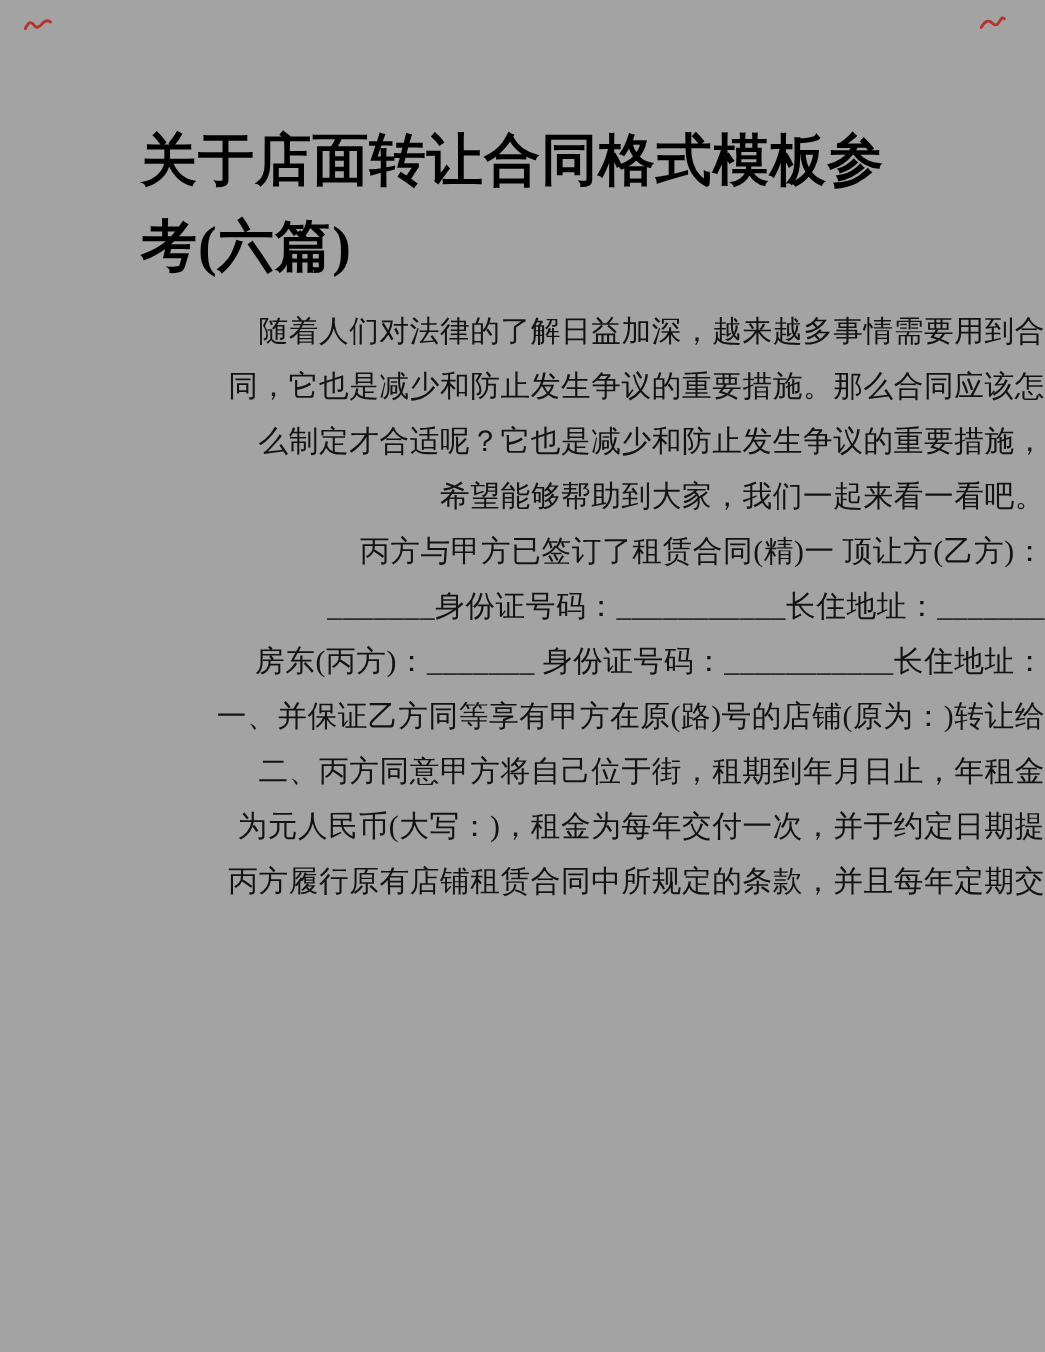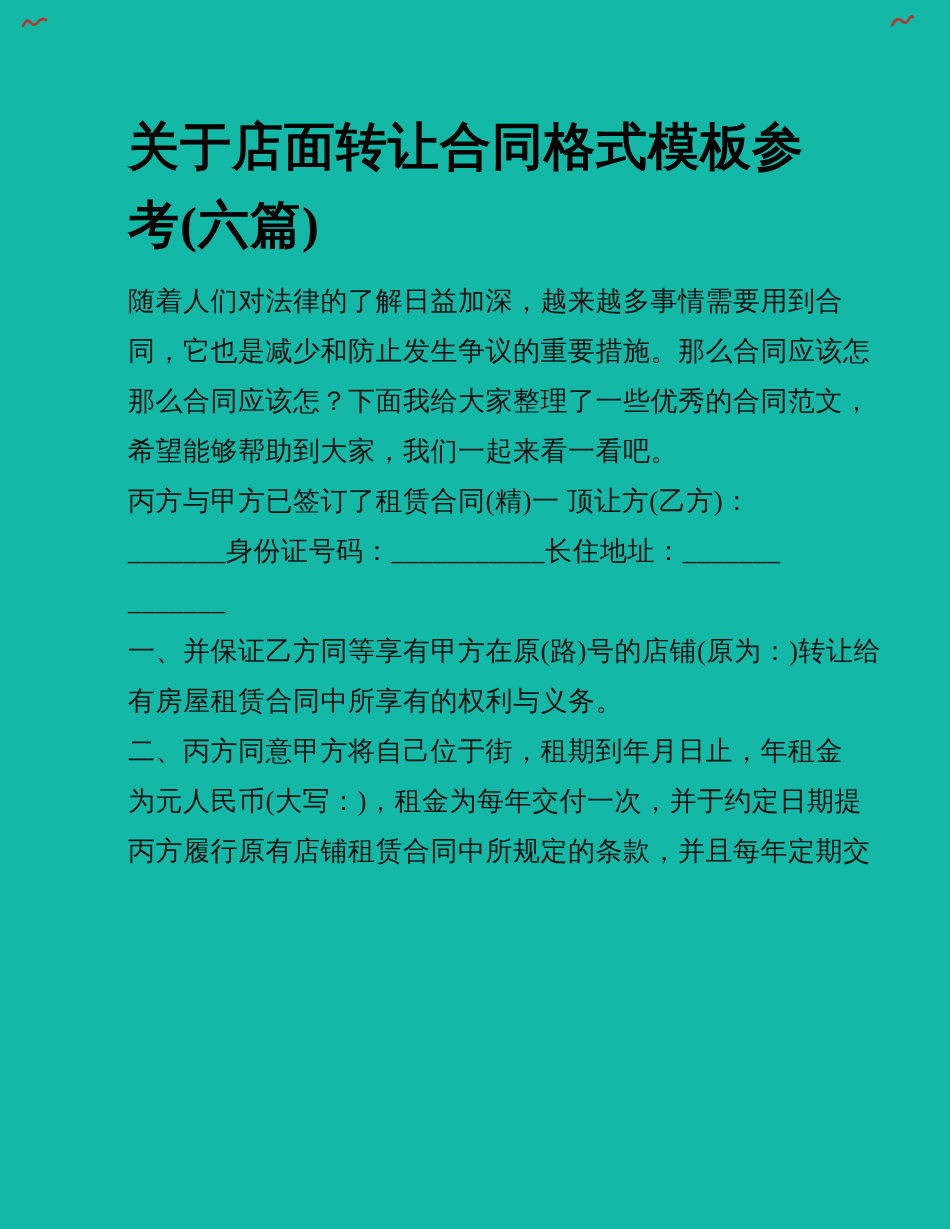--- a/index.html
+++ b/index.html
@@ -1,20 +1,20 @@
 <!DOCTYPE html>
 <html><head>
 <meta charset="utf-8">
 <style>
   html, body { margin: 0; padding: 0; background: #ffffff; }
   .page {
     position: relative;
     width: 950px;
     height: 1229px;
-    background: #14b8a6;
+    background: #a3a3a3;
     overflow: hidden;
     font-family: "Liberation Serif", "DejaVu Serif", serif;
     color: #000000;
   }
   .corner-mark { position: absolute; pointer-events: none; }
   .corner-mark.left  { left: 21px;  top: 15px; }
   .corner-mark.right { left: 890px; top: 13px; }
   .content { padding: 108px 0 0 128px; }
   .doc-title {
     margin: 0;
@@ -29,20 +29,21 @@
   .doc-body {
     margin-top: 12px;
     font-size: 27px;
     color: #121212;
   }
   .text-line {
     height: 50px;
     line-height: 50px;
     white-space: nowrap;
     letter-spacing: 0.5px;
+    text-align: right;
   }
 </style>
 </head>
 <body>
 
 <div class="page">
 
   <span class="corner-mark left">
     <svg width="27" height="15" viewBox="0 0 27 15">
       <path d="M2 11 Q6 2 10 8 Q13 12 17 7 Q21 2 25 5" stroke="#b5342c" stroke-width="2.6" fill="none" stroke-linecap="round"></path>
@@ -57,26 +58,25 @@
   <div class="content">
 
     <h1 class="doc-title">
       <span class="title-line">关于店面转让合同格式模板参</span>
       <span class="title-line">考(六篇)</span>
     </h1>
 
     <div class="doc-body">
       <div class="text-line">随着人们对法律的了解日益加深，越来越多事情需要用到合</div>
       <div class="text-line">同，它也是减少和防止发生争议的重要措施。那么合同应该怎</div>
-      <div class="text-line">那么合同应该怎？下面我给大家整理了一些优秀的合同范文，</div>
+      <div class="text-line">么制定才合适呢？它也是减少和防止发生争议的重要措施，</div>
       <div class="text-line">希望能够帮助到大家，我们一起来看一看吧。</div>
       <div class="text-line">丙方与甲方已签订了租赁合同(精)一 顶让方(乙方)：</div>
       <div class="text-line">_______身份证号码：___________长住地址：_______</div>
-      <div class="text-line">_______</div>
+      <div class="text-line">房东(丙方)：_______ 身份证号码：___________长住地址：</div>
       <div class="text-line">一、并保证乙方同等享有甲方在原(路)号的店铺(原为：)转让给</div>
-      <div class="text-line">有房屋租赁合同中所享有的权利与义务。</div>
       <div class="text-line">二、丙方同意甲方将自己位于街，租期到年月日止，年租金</div>
       <div class="text-line">为元人民币(大写：)，租金为每年交付一次，并于约定日期提</div>
       <div class="text-line">丙方履行原有店铺租赁合同中所规定的条款，并且每年定期交</div>
     </div>
 
   </div>
 </div>
 
 </body></html>

